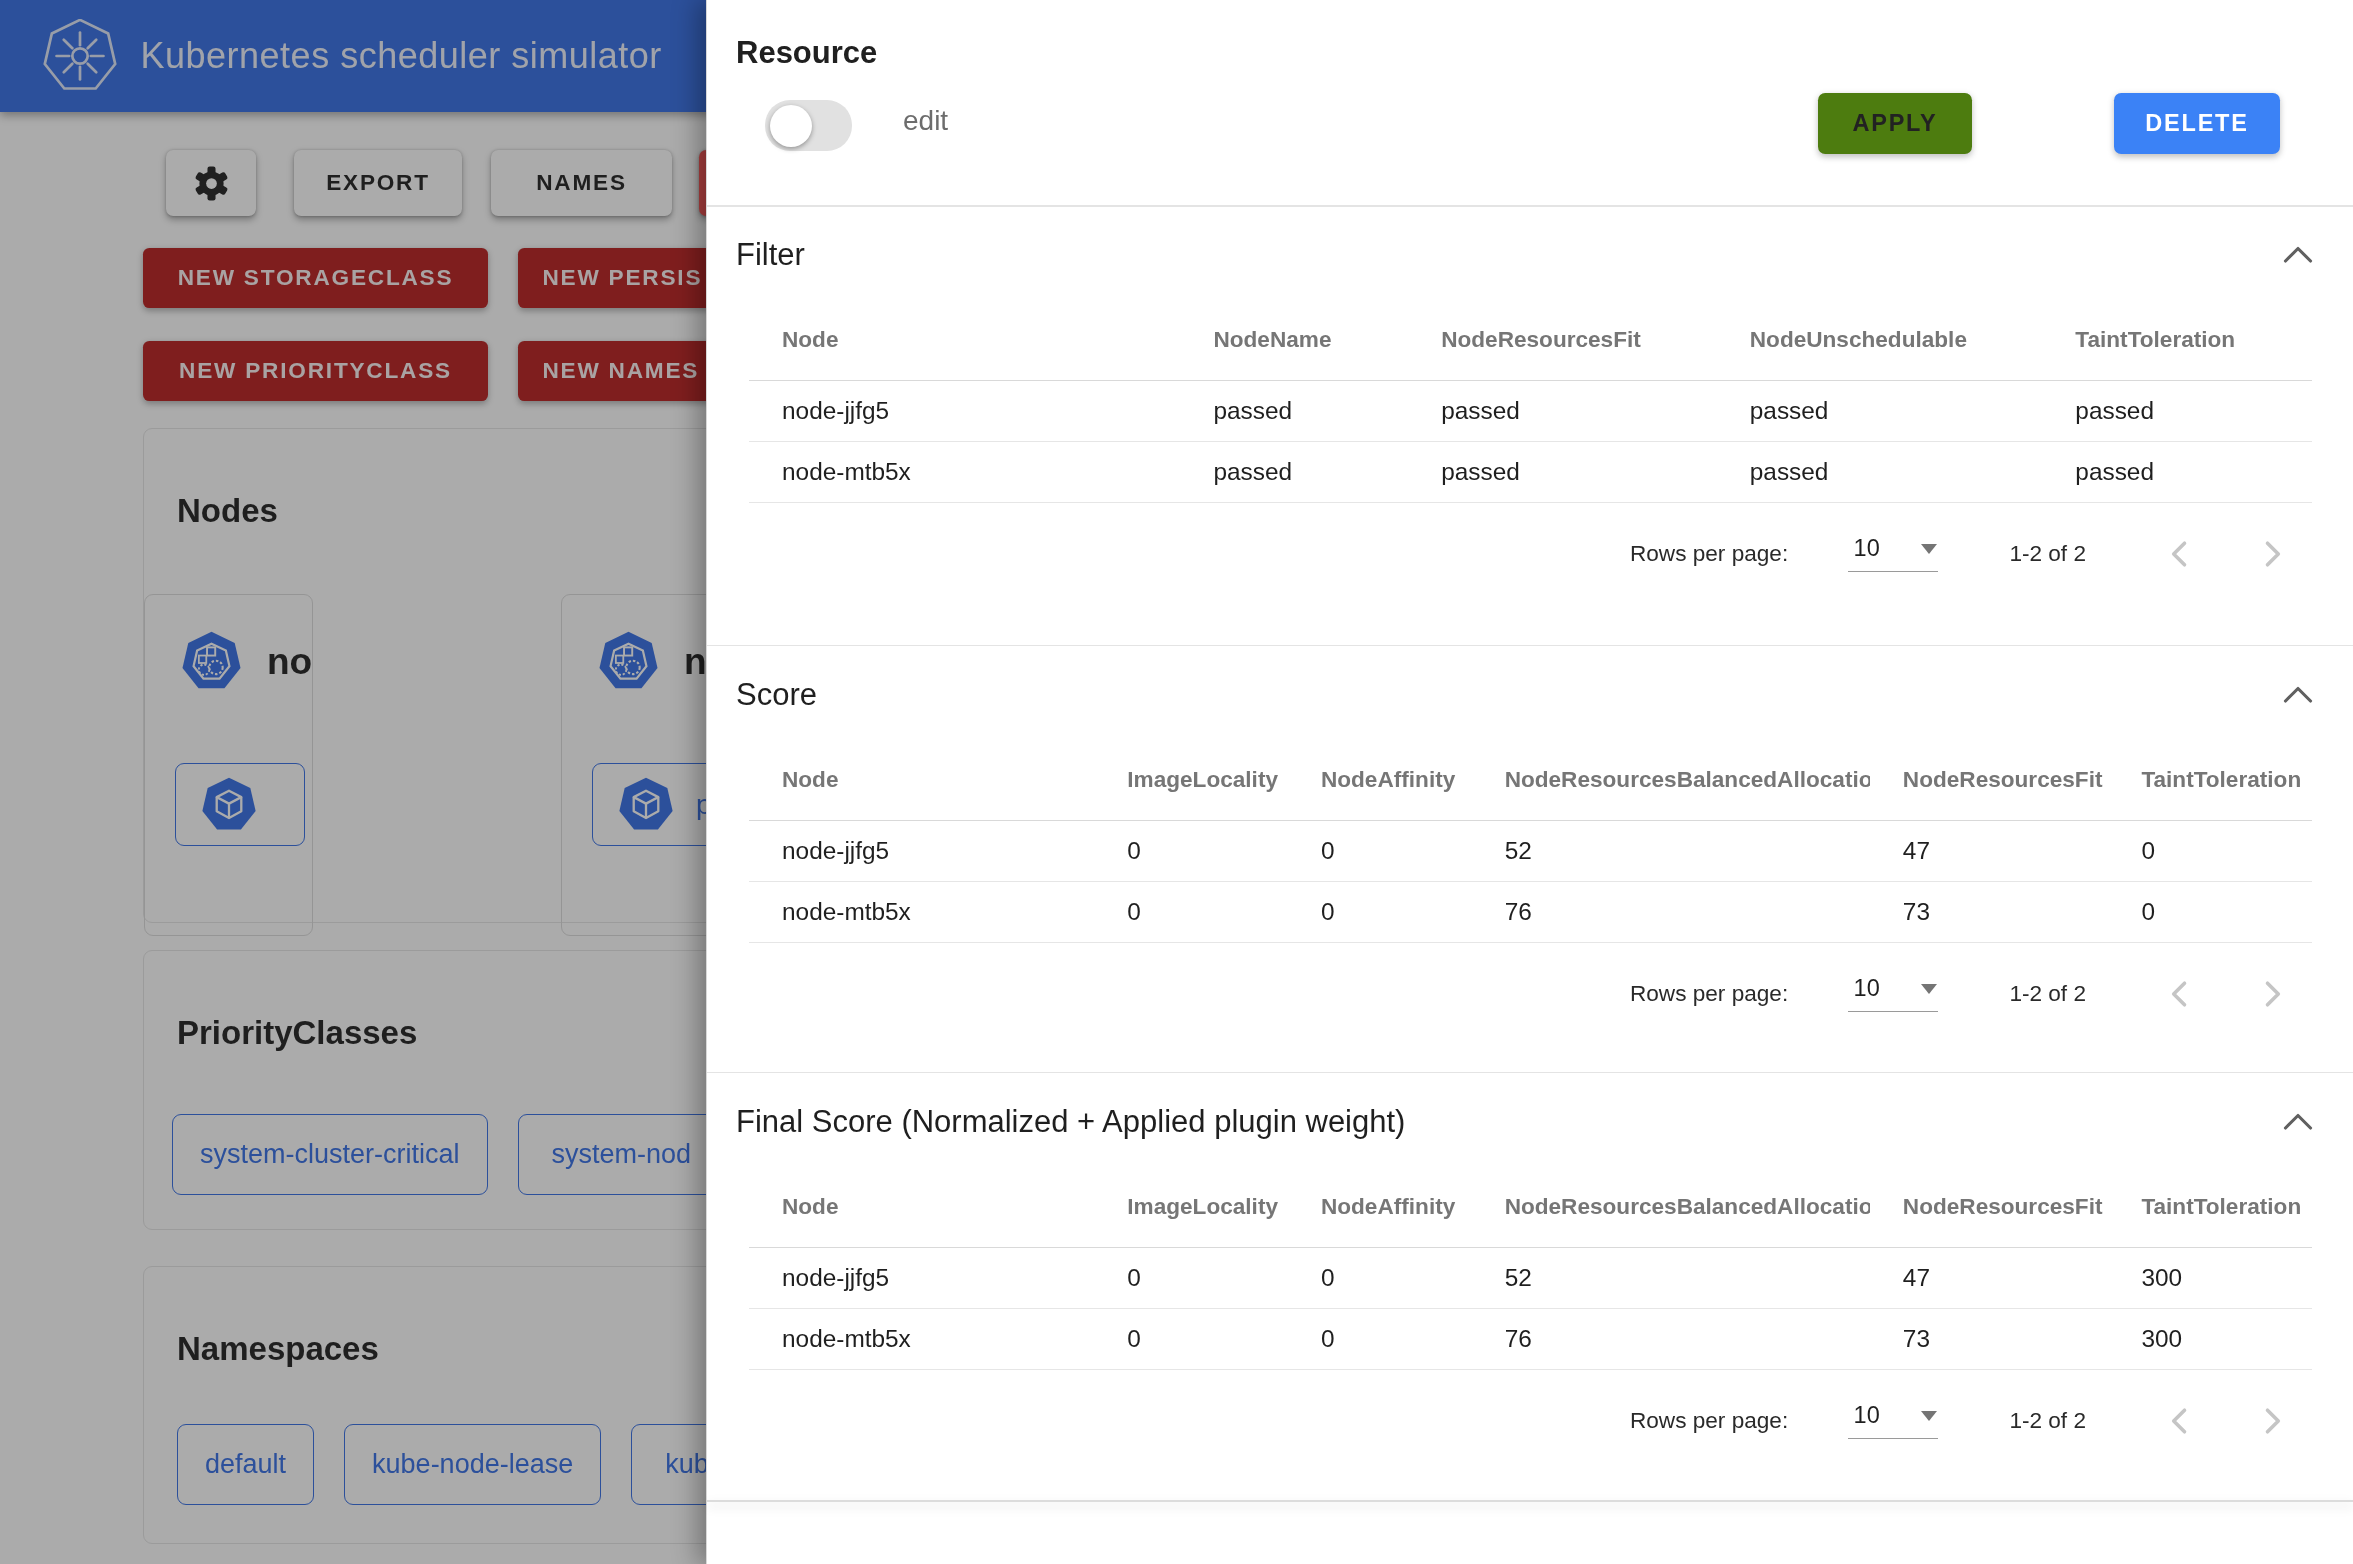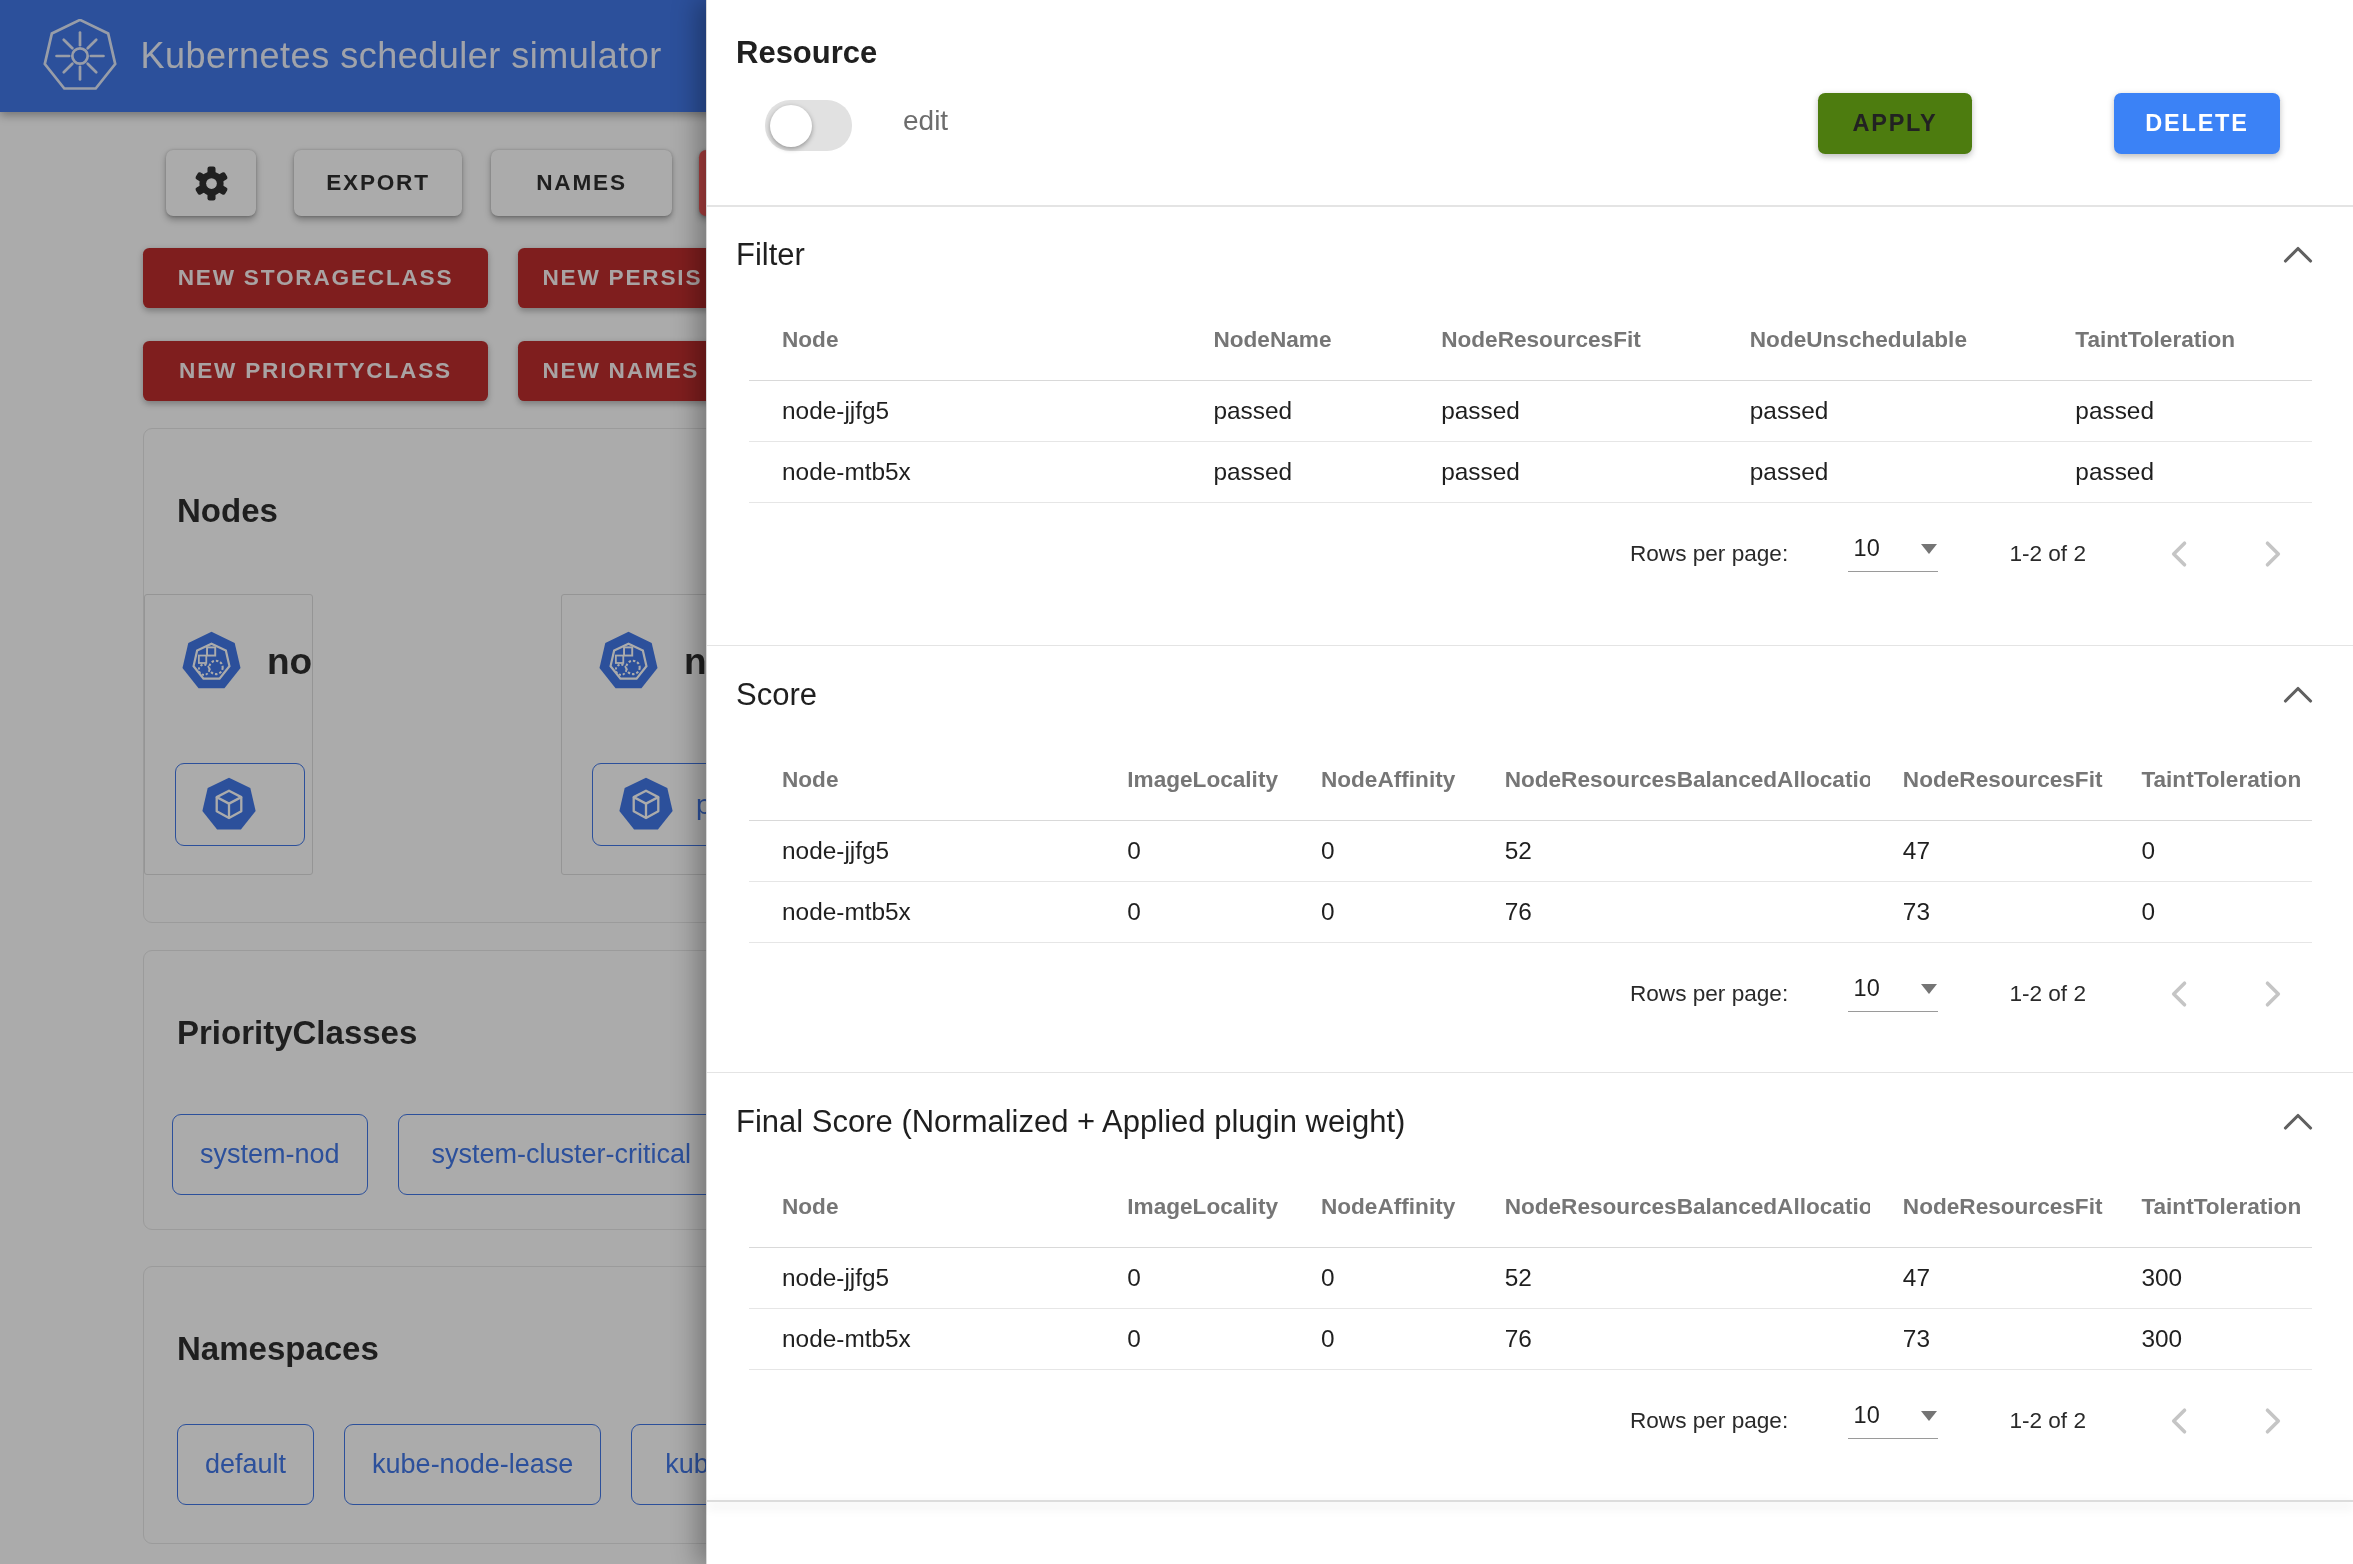--- a/index.html
+++ b/index.html
@@ -28,21 +28,21 @@
   .b-priority{left:143px;top:341px;width:345px;height:60px;}
   .b-names{left:518px;top:341px;width:407px;height:60px;justify-content:flex-start;padding-left:24.4px;}
 
   
   .card{position:absolute;left:143px;width:2135px;background:#fff;border:1.8px solid #e5e5e5;border-radius:9px;box-sizing:border-box;}
   #card-nodes{top:428px;height:495px;}
   #card-pc{top:950px;height:280px;}
   #card-ns{top:1266px;height:278px;}
   .card-title{position:absolute;left:33px;top:36px;font-size:33px;font-weight:700;color:#1d1d1d;}
 
-  .node-tile{position:absolute;top:165px;border:1.8px solid #dcdcdc;border-radius:3px;box-sizing:border-box;height:281px;cursor:pointer;}
+  .node-tile{position:absolute;top:165px;border:1.8px solid #dcdcdc;border-radius:9px;box-sizing:border-box;height:342px;cursor:pointer;}
   .node-tile:nth-of-type(1){left:37px;width:350px;}
   .node-tile:nth-of-type(2){left:417px;width:389px;}
   .node-head{display:flex;align-items:center;gap:25px;margin:36px 0 0 36px;}
   .node-head svg{width:61px;height:61px;flex:0 0 auto;}
   .node-name{font-size:37px;font-weight:700;color:#1d1d1d;white-space:nowrap;}
   .pod-btn{position:absolute;left:30px;top:168px;height:83px;border:1.8px solid #326ce5;border-radius:9px;
            display:flex;align-items:center;gap:22px;padding:0 25px;color:#326ce5;font-size:28px;background:transparent;
            font-family:inherit;box-sizing:border-box;cursor:pointer;white-space:nowrap;}
   .node-tile:nth-of-type(1) .pod-btn{width:263px;}
   .node-tile:nth-of-type(2) .pod-btn{width:326px;}
@@ -227,22 +227,22 @@
               <use href="#sym-pod-icon"></use>
             </svg>
             <span></span>
           </button>
         </div>
       </section>
 
     <section class="card" id="card-pc">
       <h2 class="card-title">PriorityClasses</h2>
       <div class="pills">
+          <button class="pill">system-cluster-critical</button>
           <button class="pill">system-nod</button>
-          <button class="pill">system-cluster-critical</button>
         </div>
     </section>
 
     <section class="card" id="card-ns">
       <h2 class="card-title">Namespaces</h2>
       <div class="pills">
           <button class="pill">default</button>
           <button class="pill">kube-node-lease</button>
           <button class="pill">kube</button>
         </div>

